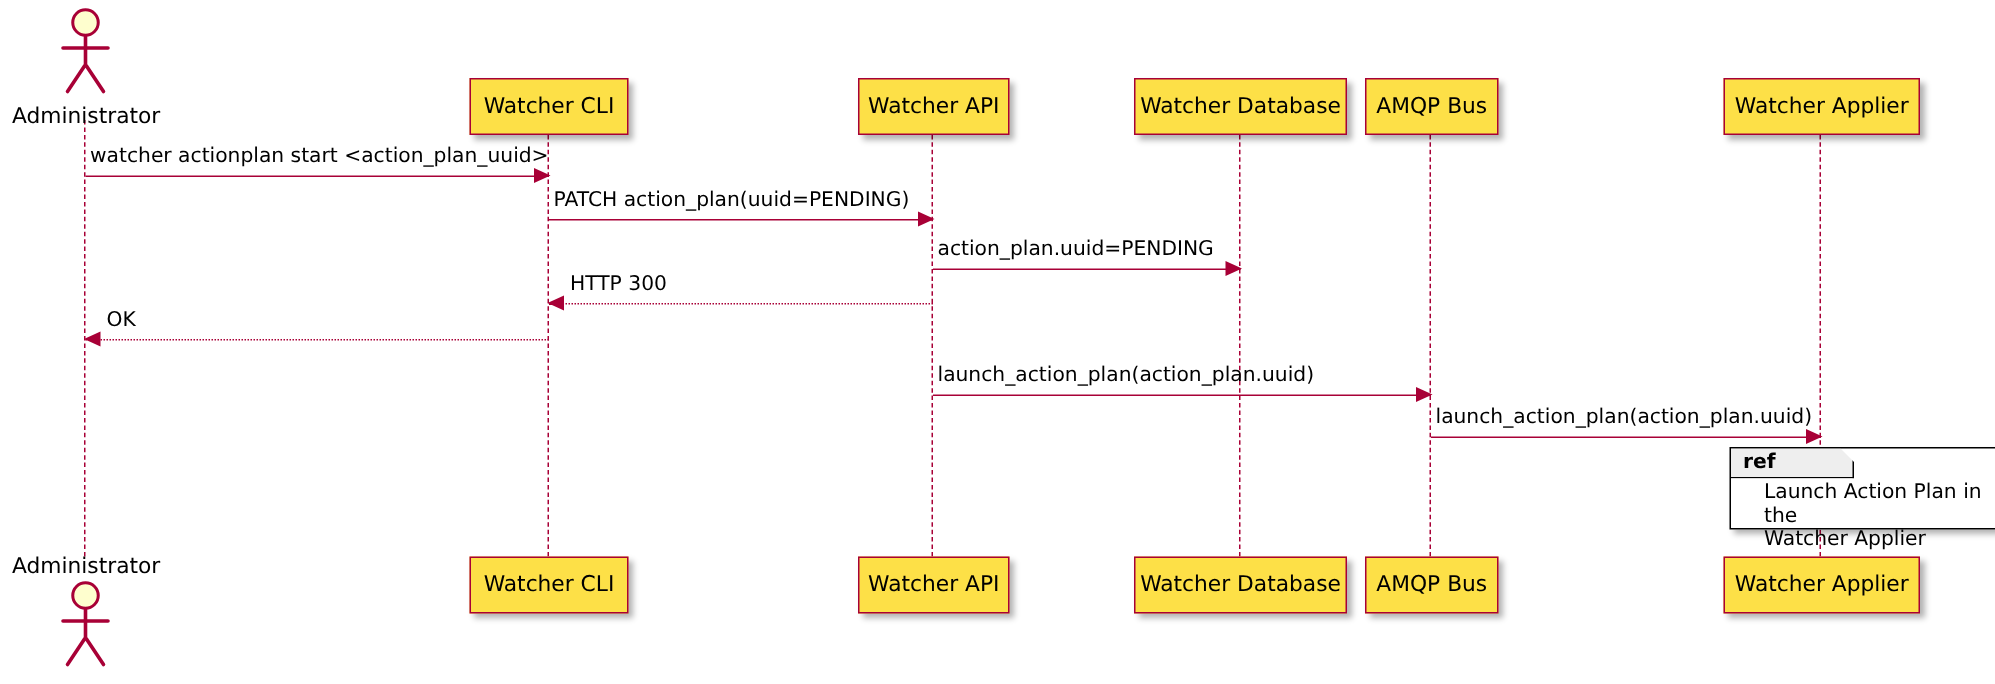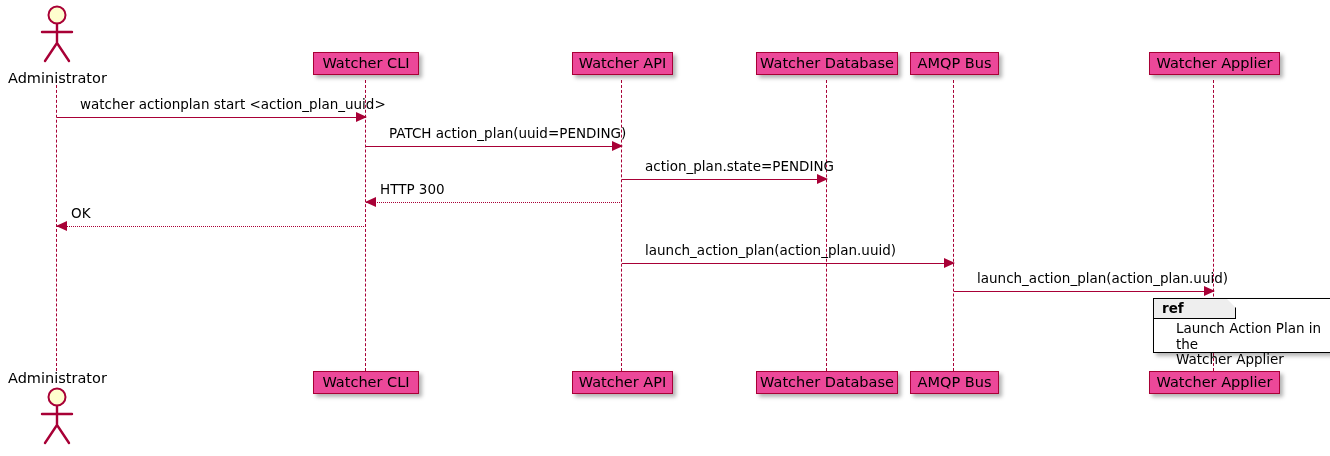--- a/index.html
+++ b/index.html
@@ -11,32 +11,32 @@
     position:relative;
     width:1330px;
     height:456px;
     background:#ffffff;
     overflow:hidden;
   }
   
   .pbox{
     position:absolute;
     box-sizing:border-box;
-    background:#ec4899;
+    background:#fde047;
     border:1.5px solid #A80036;
     color:#000000;
     font-size:14.5px;
     line-height:1;
     display:flex;
     align-items:center;
     justify-content:center;
     white-space:nowrap;
     box-shadow:3px 3px 4px rgba(0,0,0,0.30);
     padding:0 9px;
-    height:23px;
+    height:38px;
   }
   
   .lifeline{
     position:absolute;
     width:0;
     border-left:1.5px dashed #A80036;
   }
   
   .actor{position:absolute;width:46px;height:56px;}
   .actor svg{display:block;overflow:visible;}
@@ -65,21 +65,21 @@
   .msg.rtl .head{left:-1px;border-right:11px solid #A80036;}
   .msg.ltr .head{right:-1px;border-left:11px solid #A80036;}
   .msg .label{
     position:absolute;
     top:-19px;
     font-size:13.5px;
     color:#000;
     white-space:nowrap;
     line-height:1;
   }
-  .msg.ltr .label{left:23px;}
+  .msg.ltr .label{left:3px;}
   .msg.rtl .label{left:14px;}
   
   .reffrag{
     position:absolute;
     box-sizing:border-box;
     background:#FFFFFF;
     border:1.5px solid #000000;
     box-shadow:3px 3px 4px rgba(0,0,0,0.30);
   }
   .reftab{
@@ -150,21 +150,21 @@
       <div class="label">watcher actionplan start &lt;action_plan_uuid&gt;</div>
     </div>
     <div class="msg ltr" style="left: 366px; width: 256px; top: 146px;">
       <div class="line"></div>
       <div class="head"></div>
       <div class="label">PATCH action_plan(uuid=PENDING)</div>
     </div>
     <div class="msg ltr" style="left: 622px; width: 205px; top: 179px;">
       <div class="line"></div>
       <div class="head"></div>
-      <div class="label">action_plan.state=PENDING</div>
+      <div class="label">action_plan.uuid=PENDING</div>
     </div>
     <div class="msg dotted rtl" style="left: 366px; width: 256px; top: 202px;">
       <div class="line"></div>
       <div class="head"></div>
       <div class="label">HTTP 300</div>
     </div>
     <div class="msg dotted rtl" style="left: 57px; width: 309px; top: 226px;">
       <div class="line"></div>
       <div class="head"></div>
       <div class="label">OK</div>

